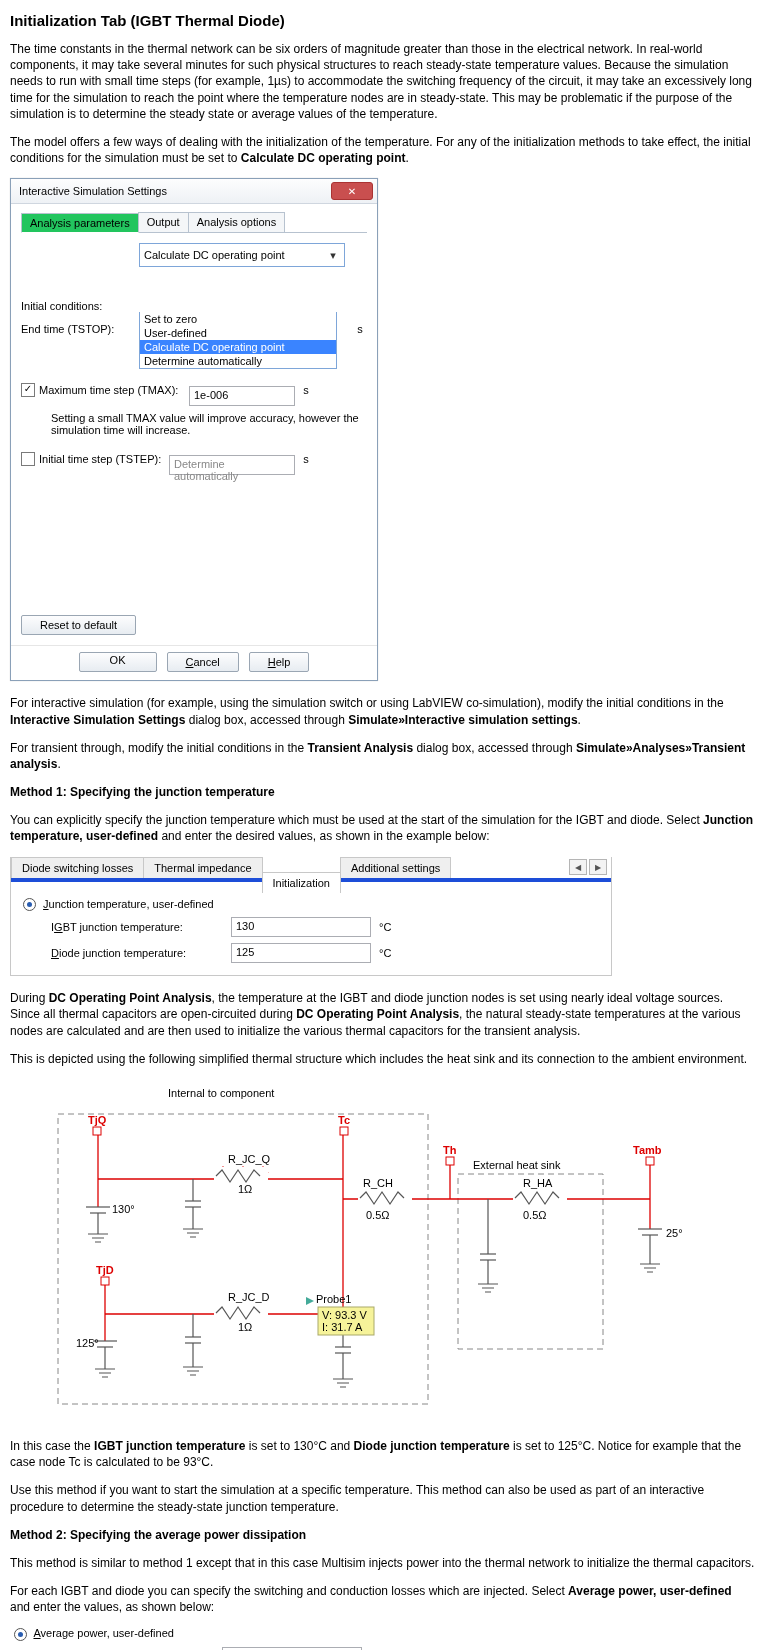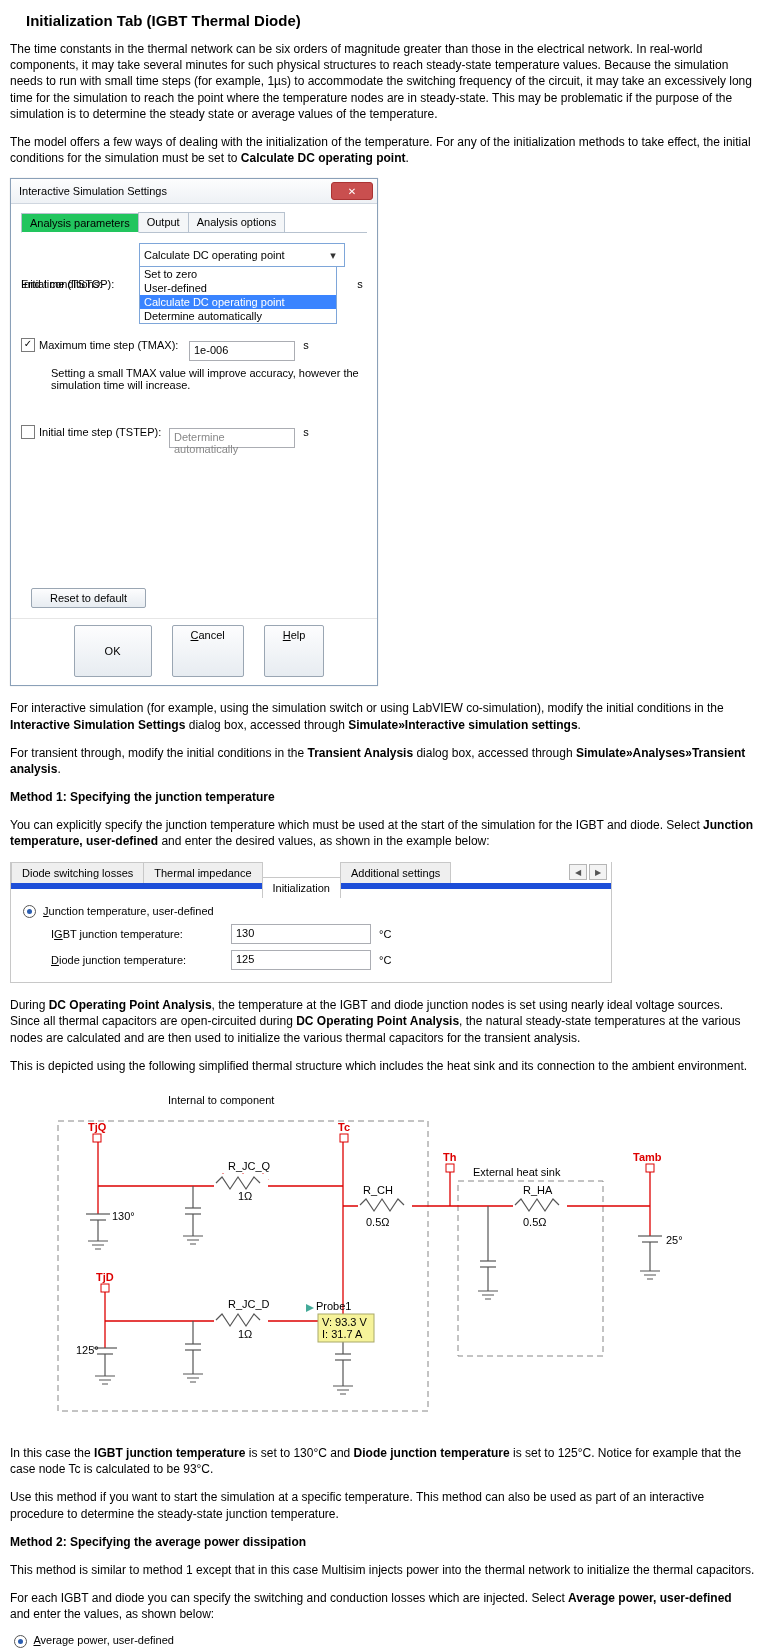--- a/index.html
+++ b/index.html
@@ -1,49 +1,49 @@
 <!DOCTYPE html>
 <html><head>
 <meta charset="utf-8">
 <style>
   body { margin: 0; font-family: Arial, Helvetica, sans-serif; font-size: 12px; color: #000; background: #fff; }
   .page { width: 745px; padding: 8px 10px 20px 10px; position: relative; }
-  h1 { font-size: 15px; font-weight: bold; margin: 4px 0 12px 16px; }
+  h1 { font-size: 15px; font-weight: bold; margin: 4px 0 12px 0; }
   p { margin: 0 0 12px 0; line-height: 1.35; }
   .bold { font-weight: bold; }
 
   
   .dlg { width: 366px; border: 1px solid #8aa0b8; background: #fff; margin: 6px 0 14px 0; box-shadow: 0 0 1px rgba(0,0,0,0.2); }
   .dlg-title { height: 24px; background: linear-gradient(#fdfdfe,#eef1f5); border-bottom: 1px solid #cfd6df; display: flex; align-items: center; padding: 0 4px 0 8px; font-size: 11px; }
   .dlg-title .spacer { flex: 1; }
   .dlg-close { width: 40px; height: 16px; background: #c94f4f; border: 1px solid #a33; border-radius: 3px; color: #fff; display:flex; align-items:center; justify-content:center; font-size:10px; }
   .dlg-body { padding: 8px 10px 10px 10px; }
   .tabs { display:flex; border-bottom:1px solid #b7c2cf; margin: 0 0 10px 0; font-size:11px; }
   .tab { padding: 3px 8px; border: 1px solid #b7c2cf; border-bottom: none; background: #f4f6f8; margin-right: -1px; }
   .tab.active { background: #22c55e; border-bottom: 1px solid #fff; position: relative; top: 1px; }
   .row { display: flex; align-items: center; margin-bottom: 6px; font-size: 11px; }
   .row .lbl { width: 118px; }
   .row .fld { flex: 1; }
   .row .unit { width: 14px; text-align: center; margin-left: 4px; }
   .select { border: 1px solid #7ea6d9; background: #fff; padding: 2px 4px; height: 18px; display:flex; align-items:center; justify-content:space-between; font-size:11px; }
   .select .arrow { width:14px; text-align:center; color:#333; }
-  .dropdown { width: 196px; border: 1px solid #7ea6d9; border-top: none; background:#fff; font-size:11px; }
+  .dropdown { width: 196px; border: 1px solid #7ea6d9; border-top: none; background:#fff; font-size:11px;margin-top:45px; }
   .dropdown .opt { padding: 1px 4px; }
   .dropdown .opt.sel { background: #3a84ff; color:#fff; }
   .txt { border: 1px solid #abadb3; background:#fff; padding: 2px 4px; height:14px; font-size:11px;margin-top:13px; }
   .txt.disabled { color:#888; }
   .chk { display:inline-block; width:12px; height:12px; border:1px solid #7a7a7a; margin-right:4px; vertical-align:middle; text-align:center; line-height:10px; font-size:10px; }
-  .note { font-size:11px; margin-left:30px; margin-bottom:24px; }
-  .btn { display:inline-block; border:1px solid #9aa6b3; background:linear-gradient(#fdfdfe,#e7ecf1); padding:3px 18px; font-size:11px; border-radius:2px;margin-left:10px; }
+  .note { font-size:11px; margin-left:30px; margin-bottom:6px; }
+  .btn { display:inline-block; border:1px solid #9aa6b3; background:linear-gradient(#fdfdfe,#e7ecf1); padding:3px 18px; font-size:11px; border-radius:2px; }
   .dlg-buttons { display:flex; justify-content:center; gap:10px; padding: 6px 0 8px 0; border-top:1px solid #e6e6e6;}
   .reset-row { margin-top: 140px; }
 
   
   .init-panel { width: 600px; border:1px solid #c8c8c8; border-top:none; margin: 8px 0 14px 0; font-size:11px; }
-  .init-tabs { display:flex; border-bottom:6px solid #1d4ed8; align-items:center; }
+  .init-tabs { display:flex; border-bottom:4px solid #1d4ed8; align-items:center; }
   .init-tab { padding:4px 10px; border:1px solid #c8c8c8; background:#efefef; border-bottom:none; margin-right:-1px; }
   .init-tab.active { background:#fff; position:relative; top:15px; }
   .init-nav { margin-left:auto; display:flex; gap:2px; padding-right:4px; }
   .init-nav .nbtn { width:16px; height:14px; border:1px solid #b5b5b5; background:#f3f3f3; display:flex;align-items:center;justify-content:center; font-size:8px; color:#555;}
   .init-body { padding: 8px 12px 12px 12px; }
   .radio { display:inline-block; width:11px; height:11px; border:1px solid #555; border-radius:50%; margin-right:4px; vertical-align:middle; position:relative; }
   .radio .dot { position:absolute; width:5px; height:5px; background:#2a5db0; border-radius:50%; top:3px; left:3px; }
   .init-body .prow { display:flex; align-items:center; margin: 6px 0 0 28px; }
   .init-body .prow .plbl { width: 180px; }
   .init-body .prow .punit { margin-left:8px; }
@@ -117,21 +117,21 @@
       <span class="lbl" style="width:130px">Initial time step (TSTEP):</span>
       <div class="txt disabled" style="width:116px">Determine automatically</div>
       <span class="unit">s</span>
     </div>
 
     <div class="reset-row">
       <span class="btn">Reset to default</span>
     </div>
   </div>
   <div class="dlg-buttons">
-    <span class="btn" style="padding:19px 30px">OK</span>
+    <span class="btn" style="padding:1px 30px">OK</span>
     <span class="btn"><u>C</u><span>ancel</span></span>
     <span class="btn"><u>H</u>elp</span>
   </div>
 </div>
 
 <p>
   <span>For interactive simulation (for example, using the simulation switch or using LabVIEW co-simulation), modify the initial conditions in the </span><span class="bold">Interactive Simulation Settings</span><span> dialog box, accessed through </span><span class="bold">Simulate»Interactive simulation settings</span>.
 </p>
 
 <p>

